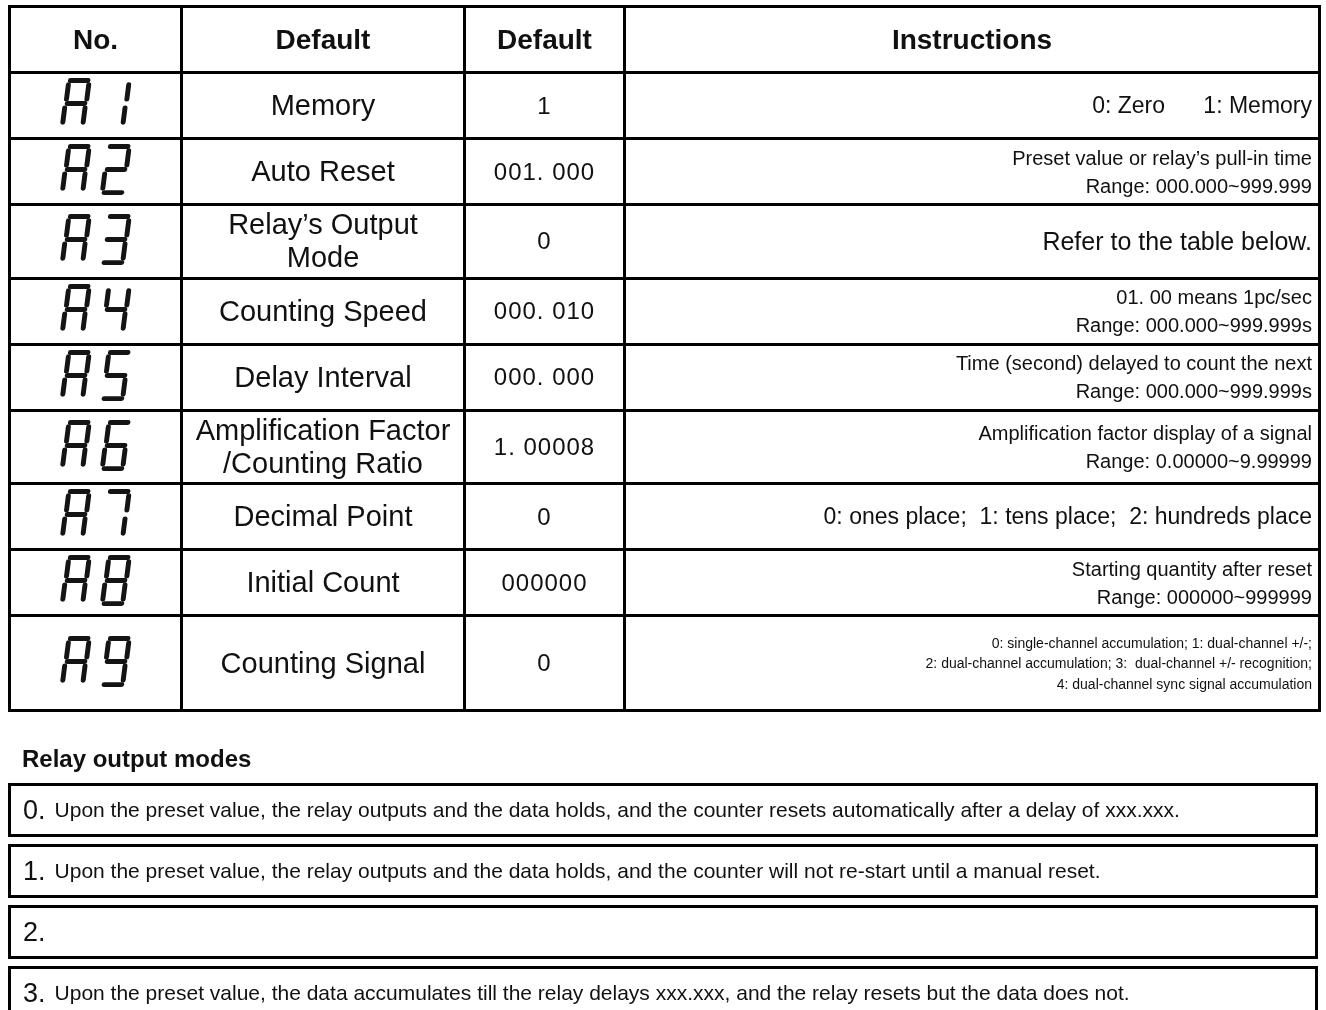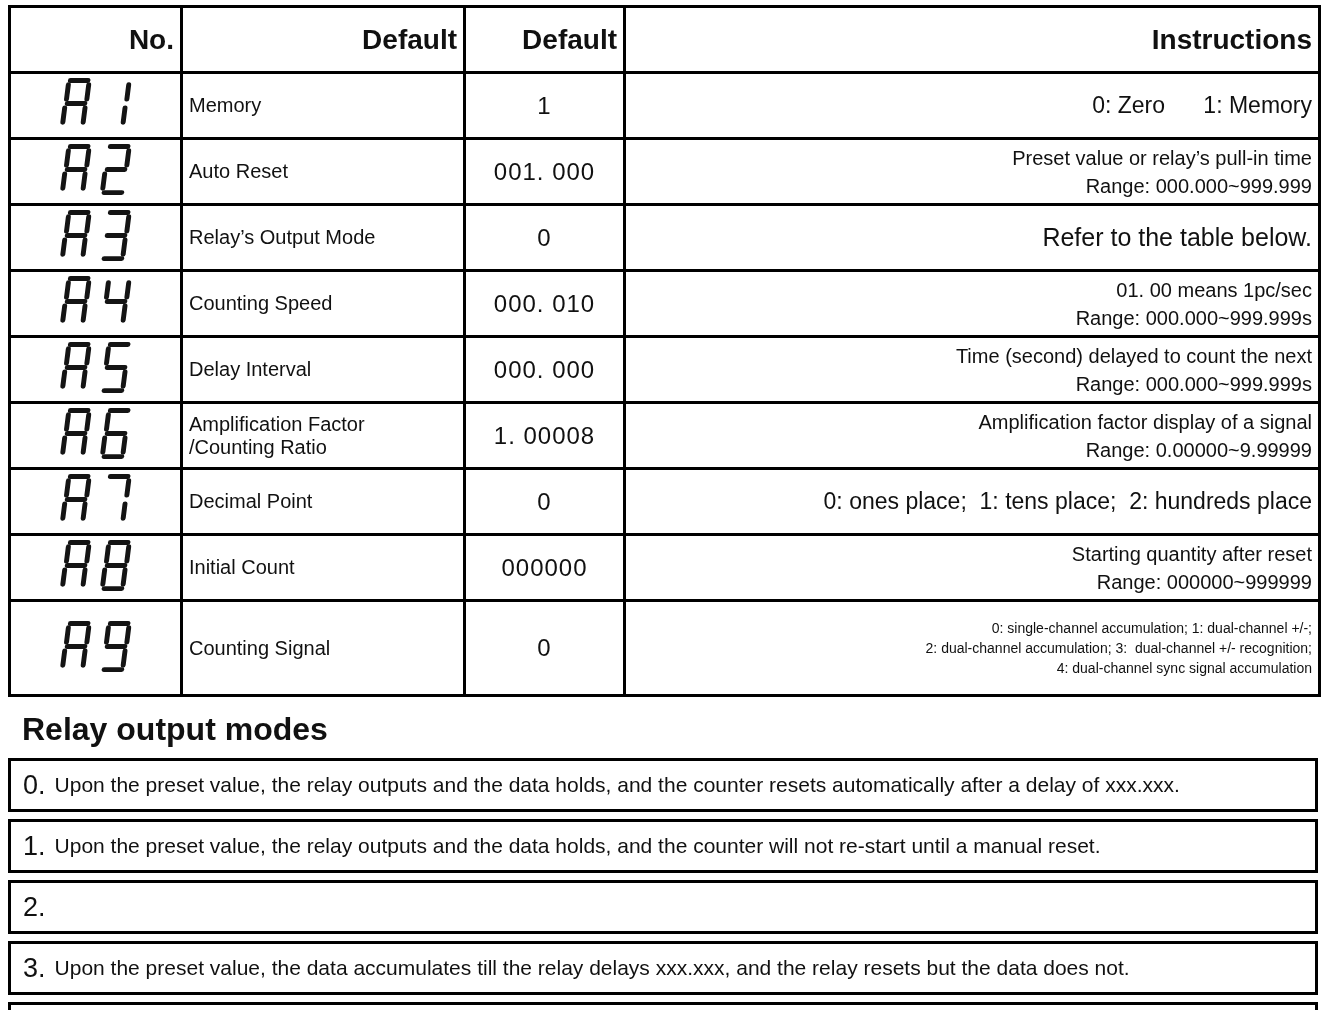--- a/index.html
+++ b/index.html
@@ -2,39 +2,39 @@
 <html><head>
 <meta charset="utf-8">
 <style>
   html,body{margin:0;padding:0;background:#fff;color:#111;}
   body{width:1326px;font-family:"Liberation Sans", sans-serif;}
   .page{width:1326px;padding-top:5px;box-sizing:border-box;}
 
   
   table.params{border-collapse:collapse;margin-left:8px;width:1310px;table-layout:fixed;}
   table.params th, table.params td{border:3px solid #000;padding:2px 6px;vertical-align:middle;box-sizing:border-box;}
-  th.hdr{font-size:28px;font-weight:bold;text-align:right;height:66px;}
+  th.hdr{font-size:28px;font-weight:bold;text-align:center;height:66px;}
   td.no-cell{text-align:center;}
-  td.fn-cell{font-size:20px;}
+  td.fn-cell{text-align:center;font-size:29px;}
   .fn-line{line-height:1.15;}
   td.def-cell{text-align:center;font-size:24px;letter-spacing:1px;}
   td.ins-cell{text-align:right;}
   .ins-line{white-space:pre-wrap;}
   .l-xl{font-size:25px;}
   .l1{font-size:23px;}
   .l2{font-size:20px;line-height:1.4;}
   .l3{font-size:14px;line-height:1.45;}
 
   
   .seg-wrap{display:inline-flex;gap:7px;}
   .seg{transform:skewX(-5deg);}
   .seg line{stroke:#141414;stroke-width:9;stroke-linecap:round;}
 
   
-  .modes-title{font-size:32px;font-weight:bold;margin:14px 0 10px 22px;}
+  .modes-title{font-size:24px;font-weight:bold;margin:33px 0 10px 22px;}
   .mode-box{margin:0 8px 7px 8px;border:3px solid #000;height:48px;display:flex;align-items:center;padding-left:12px;box-sizing:content-box;}
   .mode-num{font-size:27px;margin-right:9px;}
   .mode-text{font-size:21px;white-space:pre-wrap;}
 </style>
 </head>
 <body>
 
 <div class="page">
 
   <table class="params">

